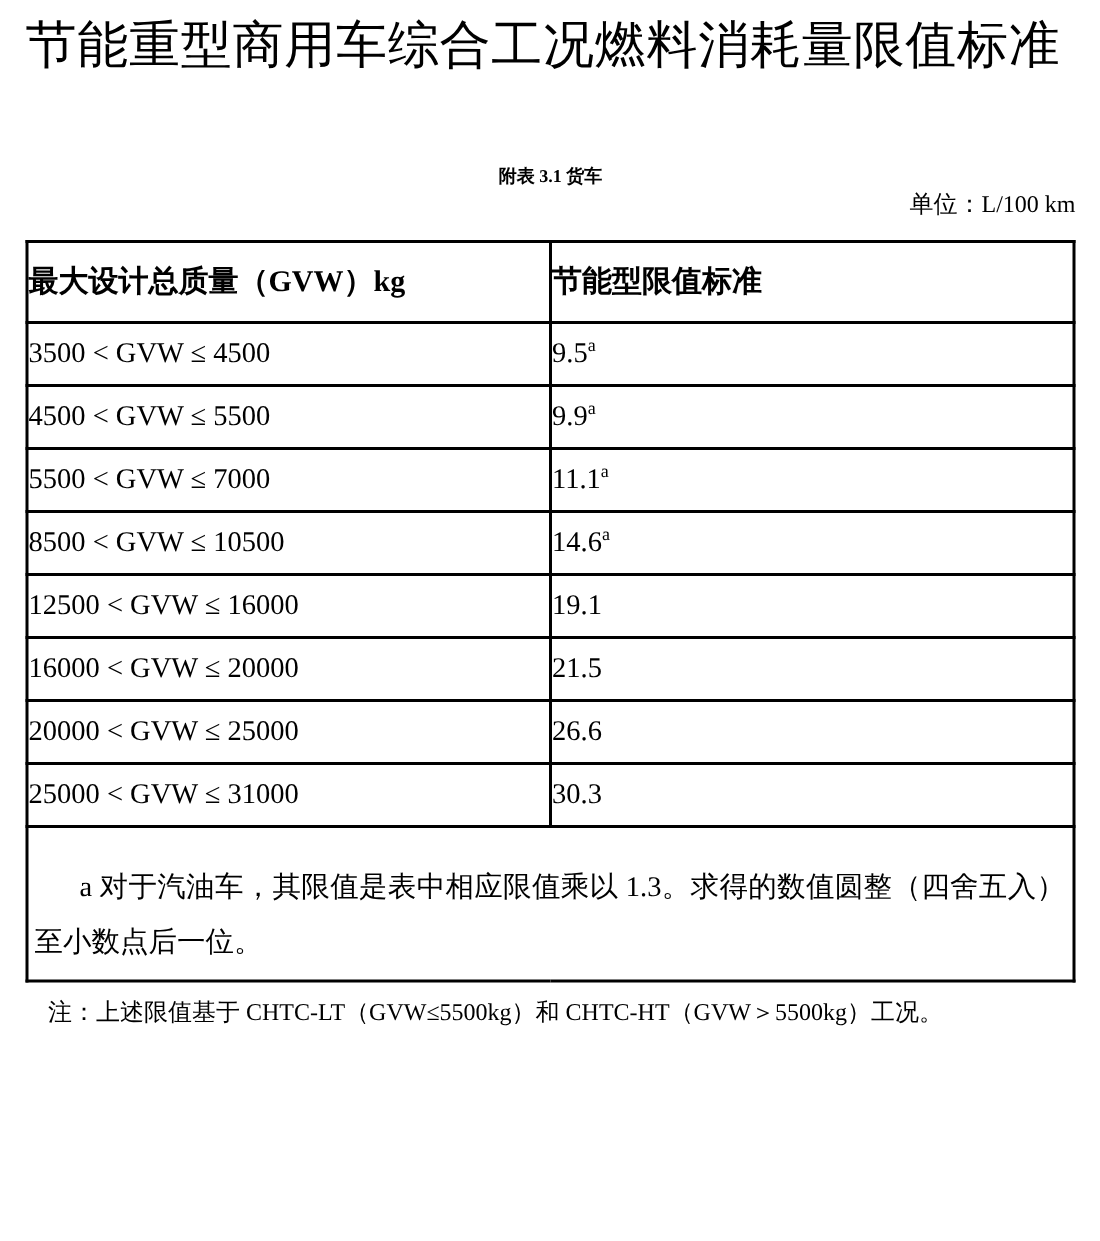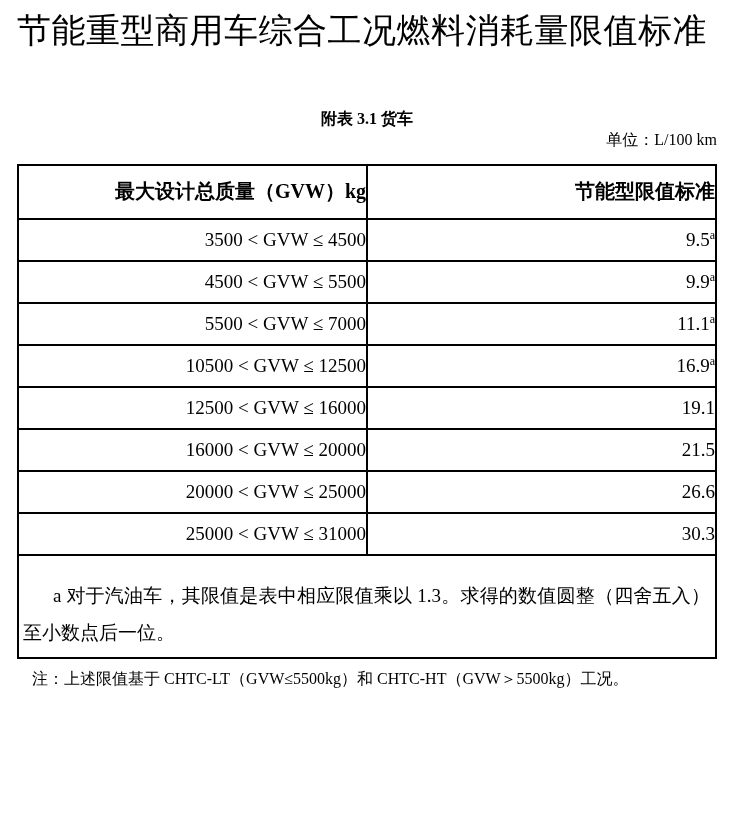--- a/index.html
+++ b/index.html
@@ -21,37 +21,37 @@
     font-size: 34px;
     font-weight: 400;
     line-height: 1.25;
     margin: 2px 0 0 0;
     white-space: nowrap;
     letter-spacing: 0.5px;
   }
   .table-caption {
     text-align: center;
     font-weight: 700;
-    font-size: 16px;
+    font-size: 12px;
     margin-top: 56px;
   }
   .unit-line {
     text-align: right;
     font-size: 16px;
   }
   table.limits {
     width: 100%;
     border-collapse: collapse;
     table-layout: fixed;
     margin-top: 13px;
   }
   table.limits th,
   table.limits td {
     border: 2px solid #000000;
-    text-align: right;
+    text-align: left;
     vertical-align: middle;
     padding: 0;
   }
   table.limits th {
     height: 52px;
     font-size: 20px;
     font-weight: 700;
   }
   table.limits td.cell {
     height: 40px;
@@ -99,22 +99,22 @@
       </tr>
       <tr>
         <td class="cell">4500 &lt; GVW ≤ 5500</td>
         <td class="cell"><span>9.9</span><sup>a</sup></td>
       </tr>
       <tr>
         <td class="cell">5500 &lt; GVW ≤ 7000</td>
         <td class="cell"><span>11.1</span><sup>a</sup></td>
       </tr>
       <tr>
-        <td class="cell">10500 &lt; GVW ≤ 12500</td>
-        <td class="cell"><span>16.9</span><sup>a</sup></td>
+        <td class="cell">8500 &lt; GVW ≤ 10500</td>
+        <td class="cell"><span>14.6</span><sup>a</sup></td>
       </tr>
       <tr>
         <td class="cell">12500 &lt; GVW ≤ 16000</td>
         <td class="cell"><span>19.1</span><sup></sup></td>
       </tr>
       <tr>
         <td class="cell">16000 &lt; GVW ≤ 20000</td>
         <td class="cell"><span>21.5</span><sup></sup></td>
       </tr>
       <tr>

